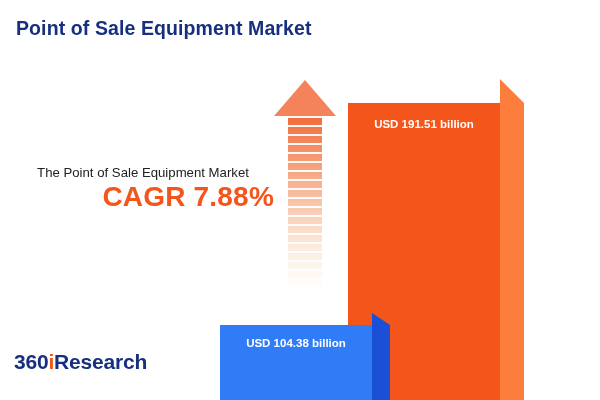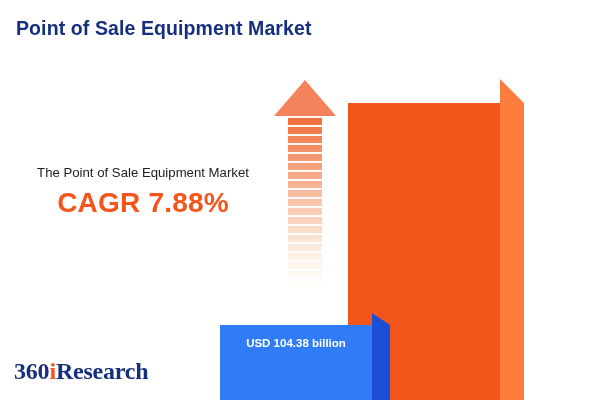--- a/index.html
+++ b/index.html
@@ -43,37 +43,36 @@
     text-align: center;
     color: #1b1b1b;
   }
   .statement-line {
     font-size: 13.2px;
     font-weight: normal;
     line-height: 17px;
     color: #222222;
   }
   .cagr {
-    margin-top: 6px;
     font-size: 28px;
     font-weight: bold;
     color: #f4551b;
     letter-spacing: 0.2px;
+    text-align: right;
   }
 
   
   .logo {
     position: absolute;
     left: 14px;
-    bottom: 15px;
-    font-size: 24px;
+    bottom: 26px;
+    font-size: 21px;
     font-weight: bold;
     color: #16307f;
     letter-spacing: -0.2px;
-    font-family: Liberation Serif, serif;
   }
   .logo .accent {
     color: #f4551b;
   }
 
   
   
   .bar2024-wrap {
     position: absolute;
     left: 220px;
@@ -235,20 +234,21 @@
   <div class="arrow">
     <div class="arrow-head"></div>
     <div class="arrow-shaft"></div>
     <div class="arrow-rungs"></div>
   </div>
 
   <div class="bar2032-wrap">
     <div class="bar2032-side"></div>
     <div class="bar2032-side-body"></div>
     <div class="bar2032-front"></div>
+    <div class="bar2032-label">USD 191.51 billion</div>
   </div>
 
   <div class="bar2024-wrap">
     <div class="bar2024-side"></div>
     <div class="bar2024-side-body"></div>
     <div class="bar2024-front"></div>
     <div class="bar2024-label">USD 104.38 billion</div>
   </div>
 
   <div class="logo">

